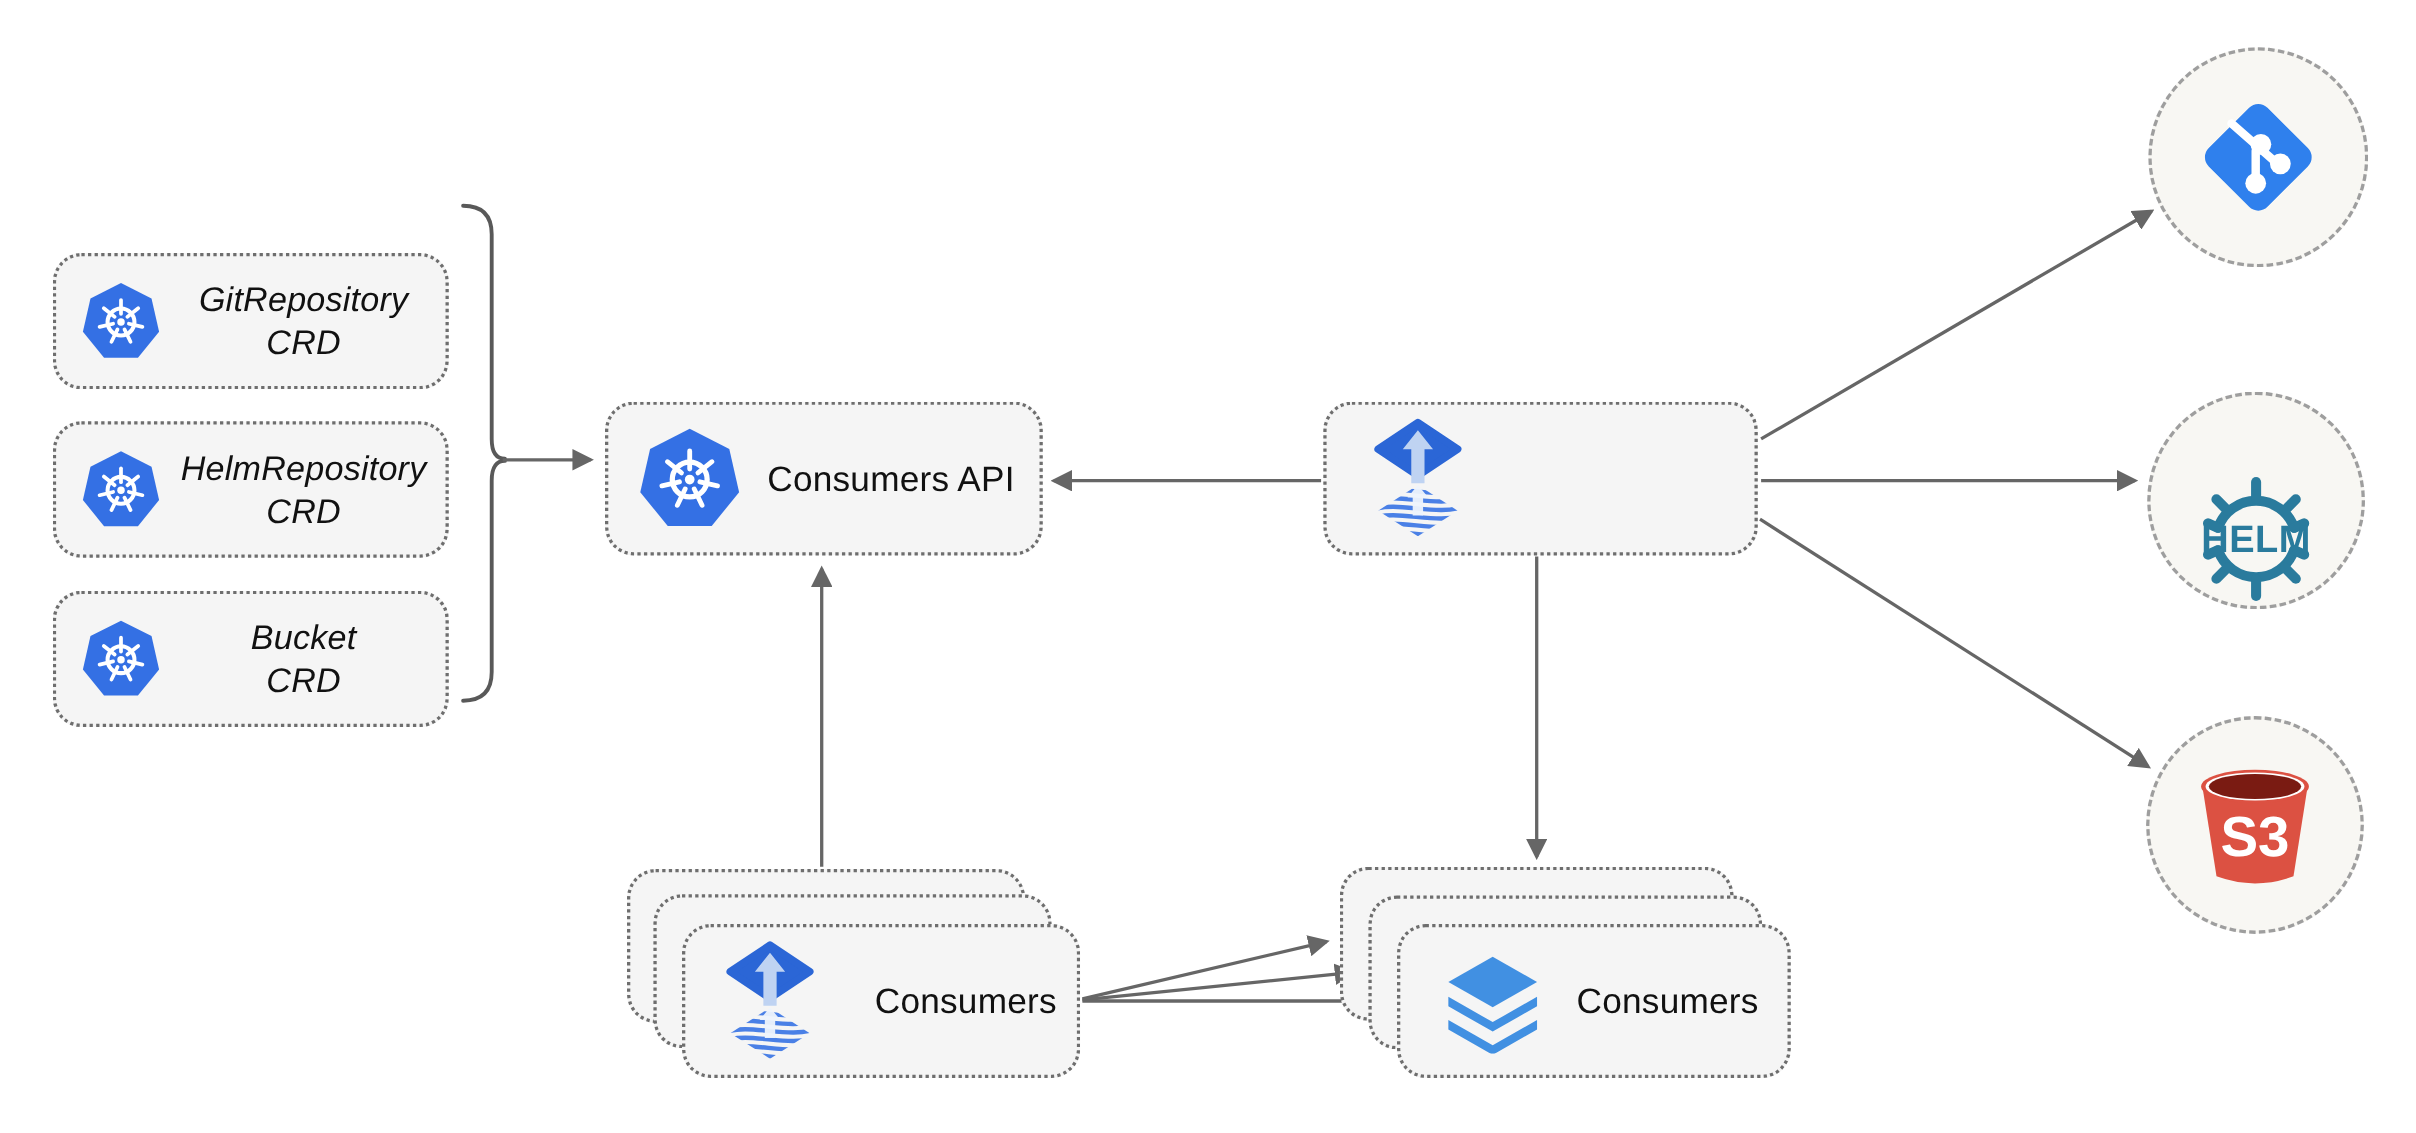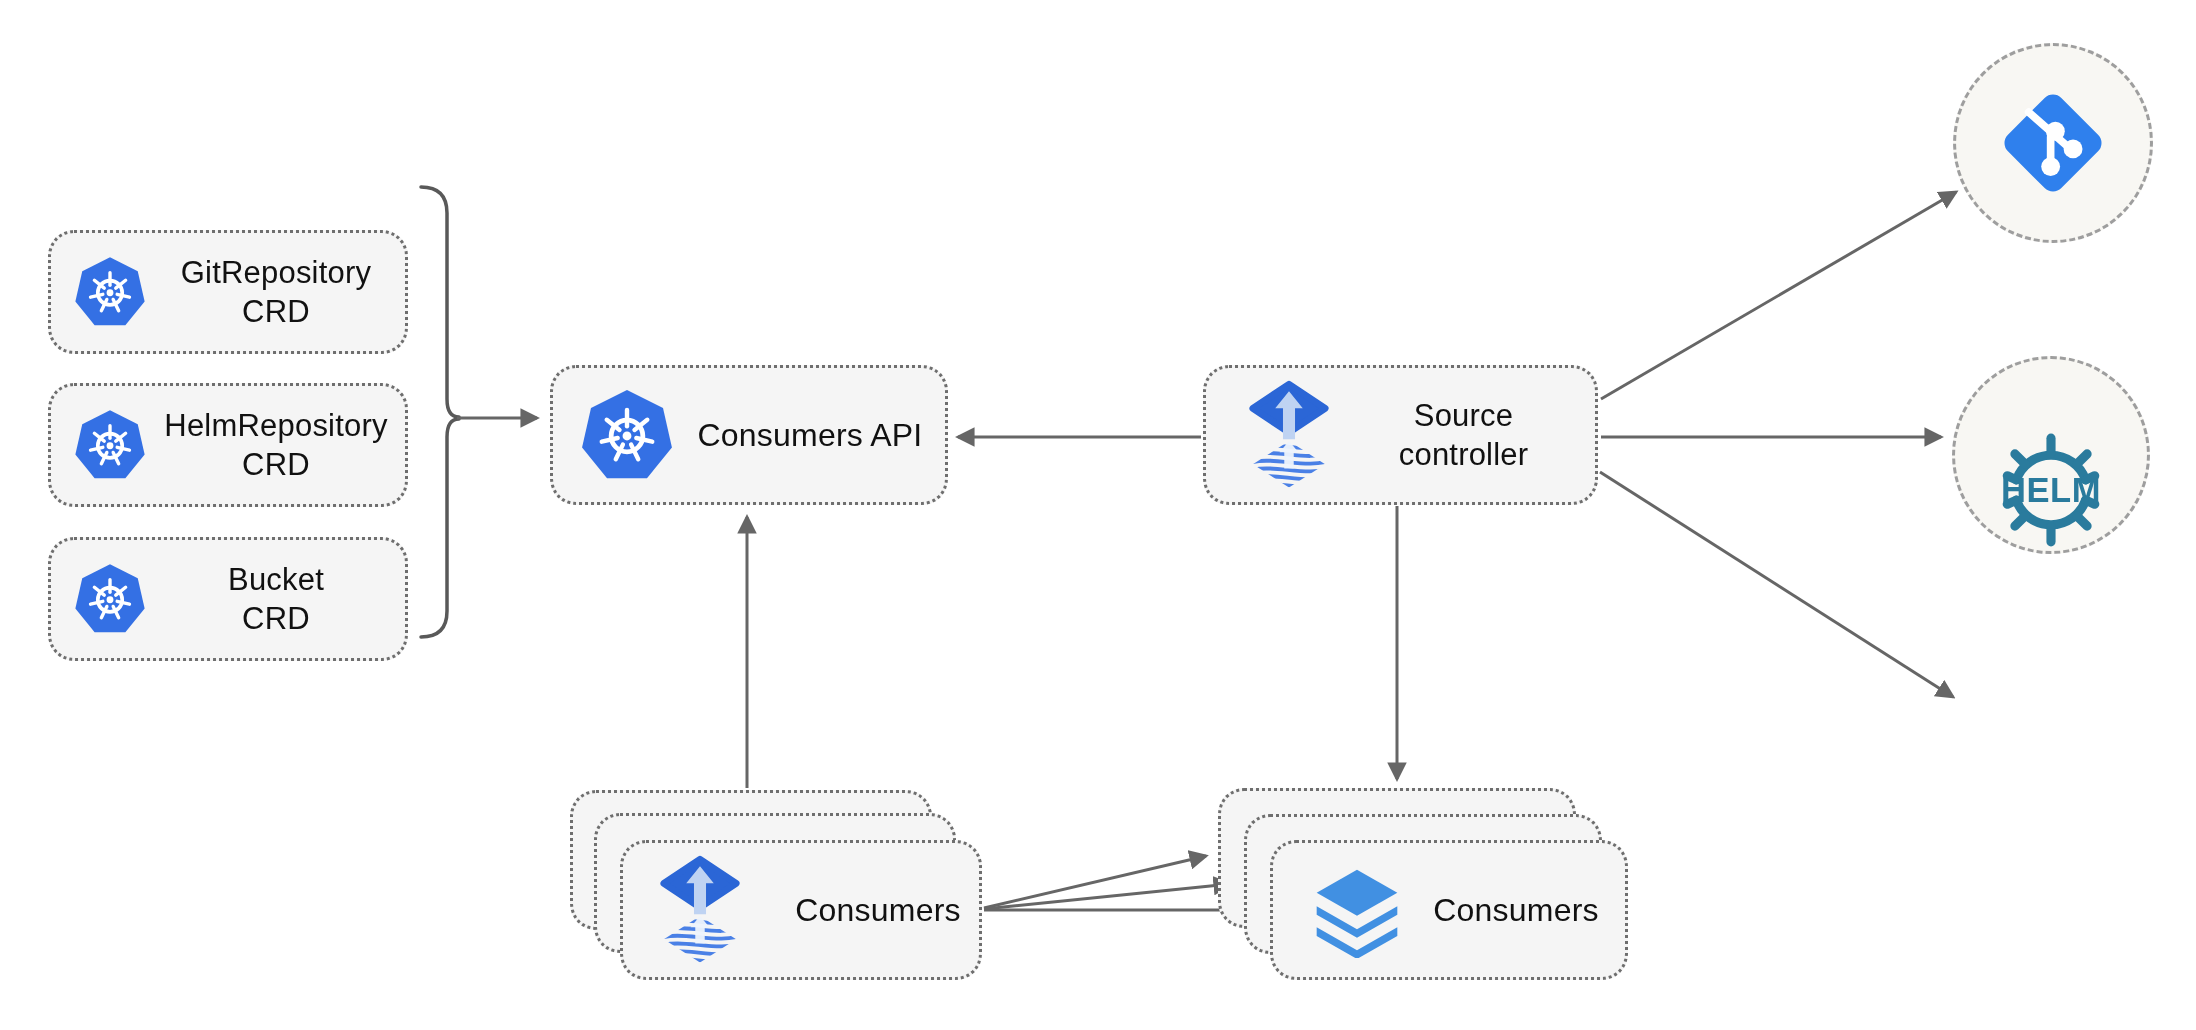--- a/index.html
+++ b/index.html
@@ -21,21 +21,21 @@
     display:flex;align-items:center;
   }
   .box .icon{flex:0 0 auto;}
   .label{
     flex:1 1 auto;display:flex;flex-direction:column;align-items:center;justify-content:center;
     font-size:31px;line-height:39px;letter-spacing:.2px;text-align:center;
   }
   .label.single{font-size:32px;}
 
   
-  .crd{left:48px;width:360px;height:124px;padding-left:22px;}
+  .crd{left:48px;width:360px;height:124px;padding-left:22px;font-style:italic;}
   #crd-git{top:230px;} #crd-helm{top:383px;} #crd-bucket{top:537px;}
   .crd .icon{width:74px;height:78px;}
 
   
   #k8s-api{left:550px;top:365px;width:398px;height:140px;padding-left:26px;}
   #k8s-api .icon{width:96px;height:100px;}
 
   
   #source-ctl{left:1203px;top:365px;width:395px;height:140px;padding-left:40px;}
   .flux-icon{width:86px;height:114px;}
@@ -194,24 +194,20 @@
       </svg>
     <div class="label single">
       <span>Consumers API</span>
     </div>
   </div>
 
   <div class="box" id="source-ctl">
     <svg class="icon flux-icon">
         <use href="#sym-flux"></use>
       </svg>
-    <div class="label">
-      <span>Source</span>
-      <span>controller</span>
-    </div>
   </div>
 
   <div class="stack" id="consumers">
     <div class="card back"></div>
     <div class="card mid"></div>
     <div class="card front">
       <svg class="icon flux-icon">
           <use href="#sym-flux"></use>
         </svg>
       <div class="label single">
@@ -252,14 +248,23 @@
         <line x1="85.5" y1="85.5" x2="95.5" y2="95.5"></line>
         <line x1="26" y1="50" x2="17" y2="46"></line>
         <line x1="94" y1="50" x2="103" y2="46"></line>
         <line x1="26" y1="70" x2="17" y2="74"></line>
         <line x1="94" y1="70" x2="103" y2="74"></line>
       </g>
       <text class="helm-text" x="60" y="72" font-size="34" text-anchor="middle" letter-spacing="0.5">HELM</text>
     </svg>
   </div>
 
+  <div class="endpoint" id="ep-s3">
+    <svg width="140" height="140" viewBox="0 0 120 120">
+      <path class="s3-body" d="M19,30 L30,100 Q60,111 90,100 L101,30 Z"></path>
+      <ellipse class="s3-body" cx="60" cy="30" rx="42" ry="13"></ellipse>
+      <ellipse fill="#fff" cx="60" cy="30" rx="38.5" ry="11"></ellipse>
+      <ellipse class="s3-dark" cx="60" cy="30" rx="36" ry="9.8"></ellipse>
+      <text class="s3-text" x="60" y="84" font-size="44" text-anchor="middle">S3</text>
+    </svg>
+  </div>
 
 </div>
 
 </body></html>

